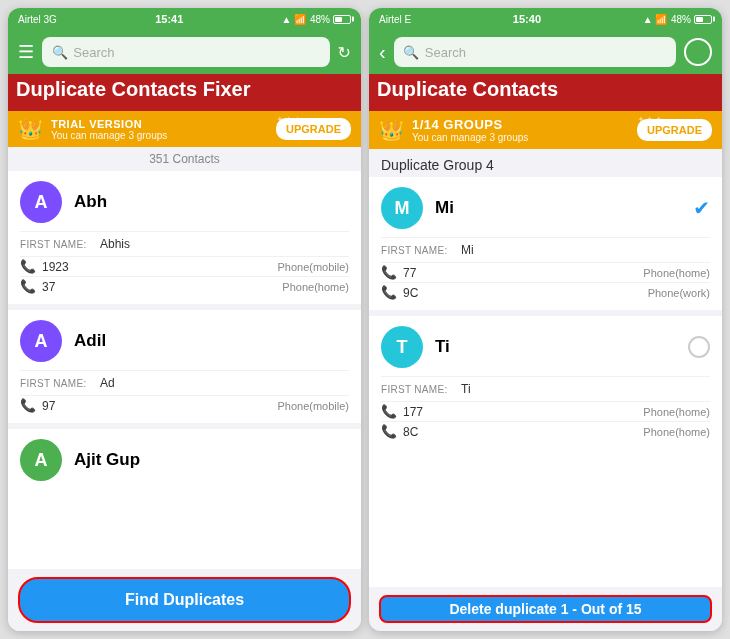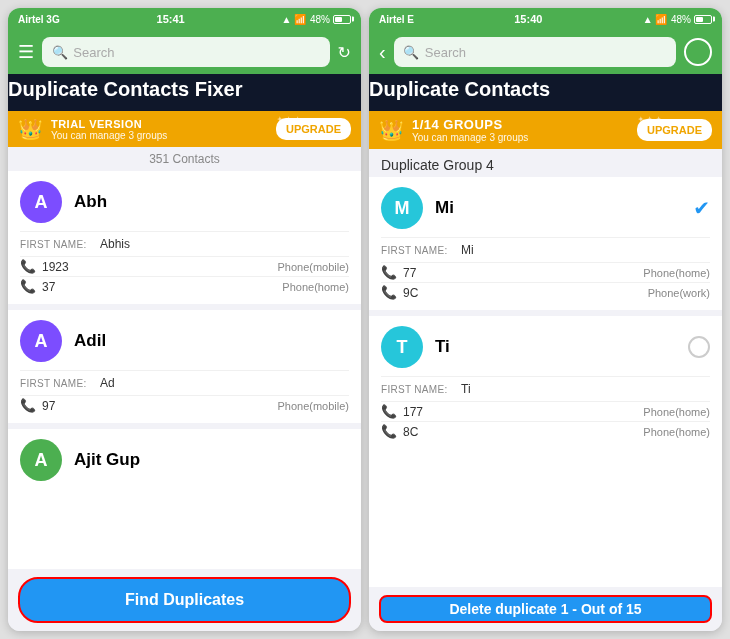--- a/index.html
+++ b/index.html
@@ -28,21 +28,21 @@
       background: #4caf50;
       display: flex;
       justify-content: space-between;
       align-items: center;
       padding: 2px 10px;
       height: 22px;
     }
     .status-bar-left {
       font-size: 10px;
       color: white;
-      font-weight: 700;
+      font-weight: 400;
     }
     .status-bar-center {
       font-size: 11px;
       color: white;
       font-weight: 600;
     }
     .status-bar-right {
       display: flex;
       align-items: center;
       gap: 3px;
@@ -110,22 +110,22 @@
       color: #aaa;
       font-size: 13px;
     }
     .refresh-icon {
       color: white;
       font-size: 16px;
     }
 
     
     .app-title-bar {
-      background: #0f172a;
-      padding: 4px 0 10px;
+      background: #b91c1c;
+      padding: 4px 8px 10px;
     }
     .app-title-bar h1 {
       color: white;
       font-size: 20px;
       font-weight: 700;
     }
 
     
     .trial-banner {
       background: #f0a500;

